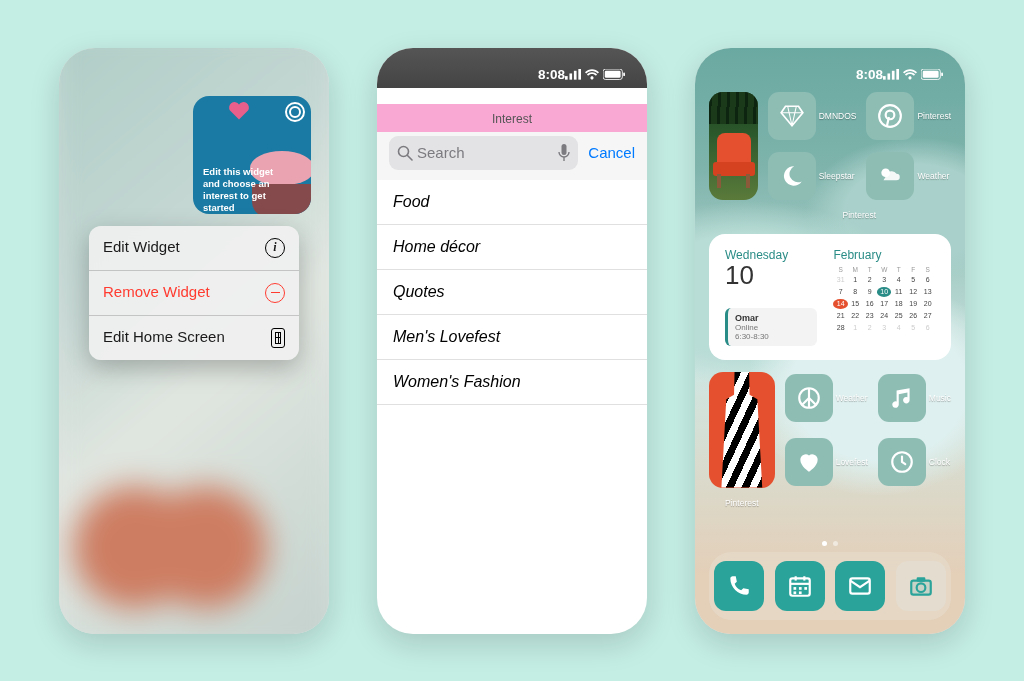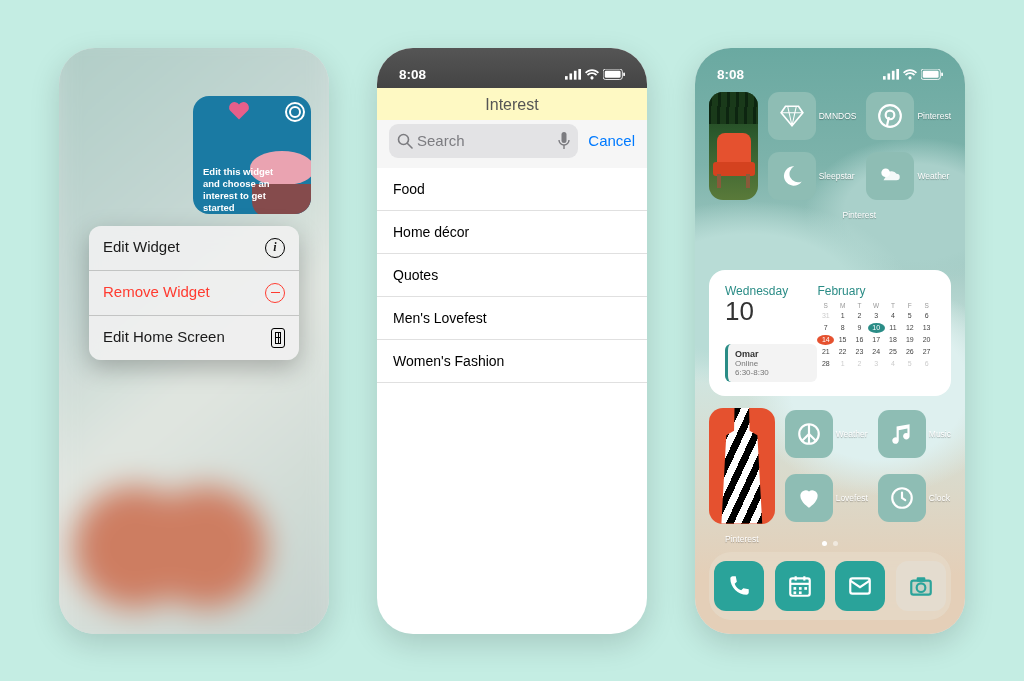--- a/index.html
+++ b/index.html
@@ -85,37 +85,37 @@
   .ctx-ico.minus { border:1.5px solid #ff3b30; border-radius:50%; color:#ff3b30; }
   .ctx-ico.minus::after{ content:""; width:9px; height:1.5px; background:#ff3b30;}
   .ctx-ico.grid { width:14px; height:20px; border:1.5px solid #000; border-radius:3px; position:relative;}
   .ctx-ico.grid::before{content:"";position:absolute;top:3px;bottom:3px;left:3px;right:3px;border:1px solid #000; background:
       linear-gradient(#000,#000) center/100% 1px no-repeat,
       linear-gradient(#000,#000) center/1px 100% no-repeat;}
 
   
   .p2 { background: #fff; }
   .status-bar {
-    height: 40px; display:flex; align-items:center; justify-content:space-between;
+    height: 40px; display:flex; align-items:center; justify-content:flex-end;
     padding: 14px 22px 0; font-size:13.5px; font-weight:600;
   }
   .status-bar.dark{ color:#000; background:linear-gradient(#555,#444);}
   .status-bar.dark .time{color:#fff}
   .status-bar.dark .icons svg{fill:#fff}
   .status-bar.light{ color:#fff;}
   .status-bar .icons{display:flex;gap:4px;align-items:center}
-  .p2-header { text-align:center; font-size:16px; padding: 8px 0 6px; background:#fef9c3; color:#555;}
+  .p2-header { text-align:center; font-size:12px; padding: 8px 0 6px; background:#f9a8d4; color:#555;margin-top:16px;}
   .p2-search-row { display:flex; align-items:center; gap:10px; padding: 4px 12px 10px; background:#f6f6f6;}
   .p2-search {
     flex:1; display:flex; align-items:center; gap:4px;
     background:#e3e3e5; border-radius:9px; height:34px; padding:0 8px;
     color:#7c7c80; font-size:15px;
   }
   .p2-cancel{ color:#007aff; font-size:15px;}
-  .p2-list-item{ padding:13px 16px; font-size:14px; border-bottom:.5px solid #e0e0e0;}
+  .p2-list-item{ padding:13px 16px; font-size:16px; border-bottom:.5px solid #e0e0e0;font-style:italic;}
 
   
   .p3-bg{
     position:absolute; inset:0;
     background:
       radial-gradient(ellipse 220px 180px at 68% 58%, #def0ef 0 40%, transparent 60%),
       radial-gradient(ellipse 260px 150px at 20% 42%, #b8dcd6 0 40%, transparent 62%),
       radial-gradient(ellipse 180px 120px at 82% 28%, #a9d0ca 0 40%, transparent 62%),
       linear-gradient(180deg, #6aa9a1 0%, #7db3ab 20%, #cfe6e1 55%, #e4cfb8 90%);
   }
@@ -132,21 +132,21 @@
   }
   .chair{ width:50px; height:55px; margin-bottom:12px; position:relative;}
   .chair .back{position:absolute;top:0;left:8px;width:34px;height:40px;background:#e5512f;border-radius:8px 8px 4px 4px;}
   .chair .seat{position:absolute;bottom:12px;left:4px;width:42px;height:14px;background:#d4421f;border-radius:3px;}
   .chair .leg{position:absolute;bottom:0;width:4px;height:14px;background:#8a5a3a;}
   .chair .l1{left:8px}.chair .l2{right:8px}
   .forest::before{content:"";position:absolute;top:0;left:0;right:0;height:30%;
     background:repeating-linear-gradient(92deg,#0d2510 0 3px,#1a3a1a 3px 9px);}
   .cal-widget{
     grid-column:1 / -1; background:#fff; border-radius:16px; padding:14px 16px;
-    display:flex; height:126px;margin-top:36px;
+    display:flex; gap:16px; height:126px;
   }
   .cal-left{flex:0 0 44%; display:flex; flex-direction:column;}
   .cal-day{ color:#2a8c86; font-size:12px; font-weight:500;}
   .cal-date{ font-size:26px; font-weight:300; color:#333; line-height:1;}
   .cal-event{ margin-top:auto; background:#f3f3f3; border-radius:6px; padding:5px 7px; font-size:9px; border-left:3px solid #2a8c86;}
   .cal-event .tt{font-weight:600;color:#333}
   .cal-event .st{color:#777;font-size:8px}
   .cal-right{flex:1;}
   .cal-month{color:#2a8c86;font-size:12px;font-weight:500;margin-bottom:4px;}
   .cal-grid{display:grid;grid-template-columns:repeat(7,1fr);font-size:7px;text-align:center;gap:2px 0;color:#444;}

